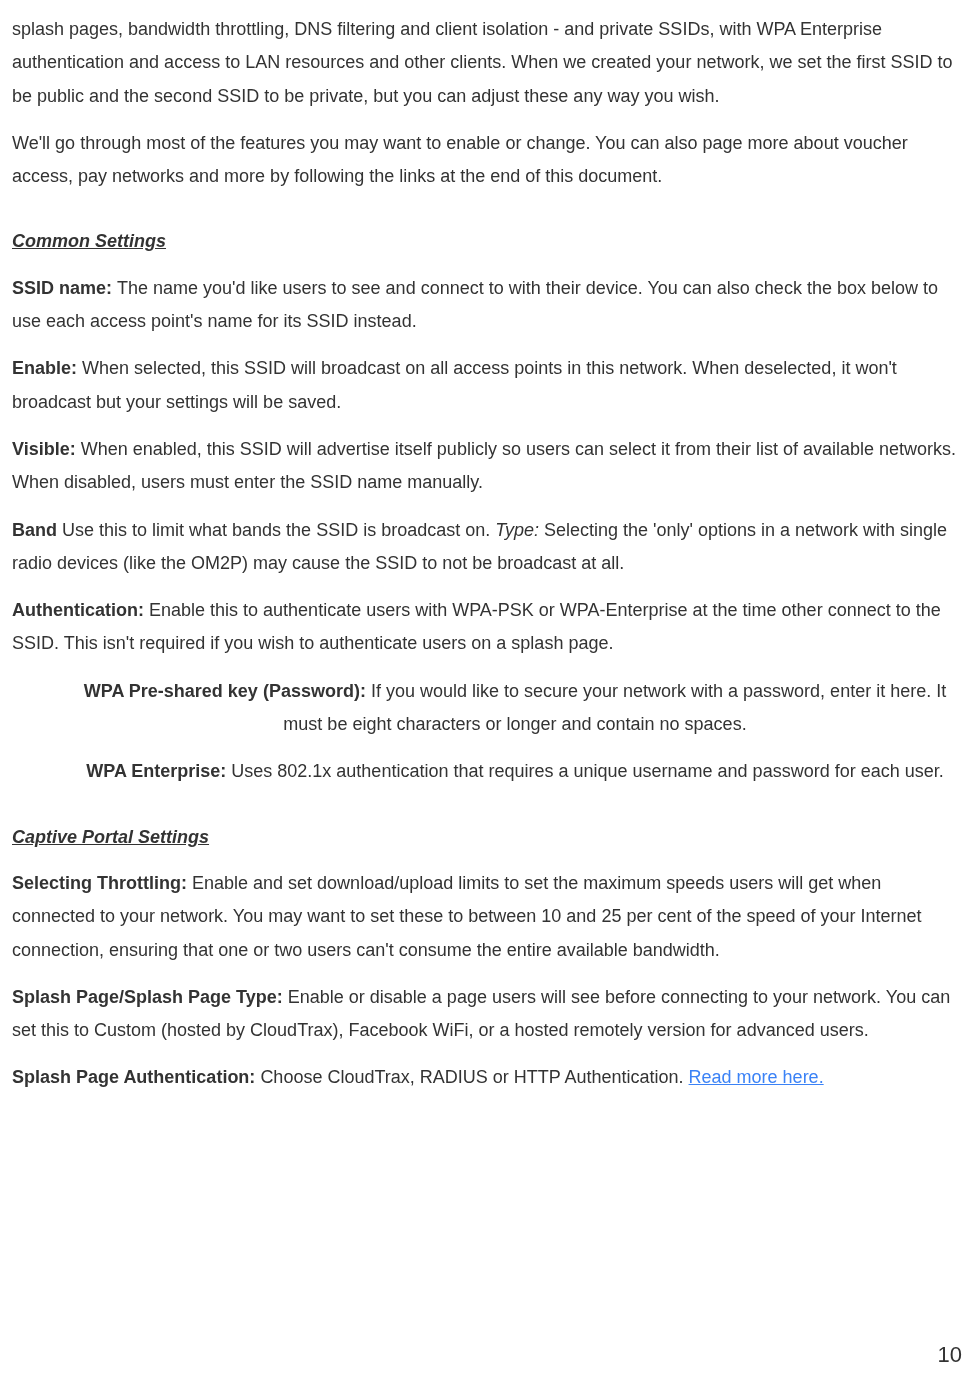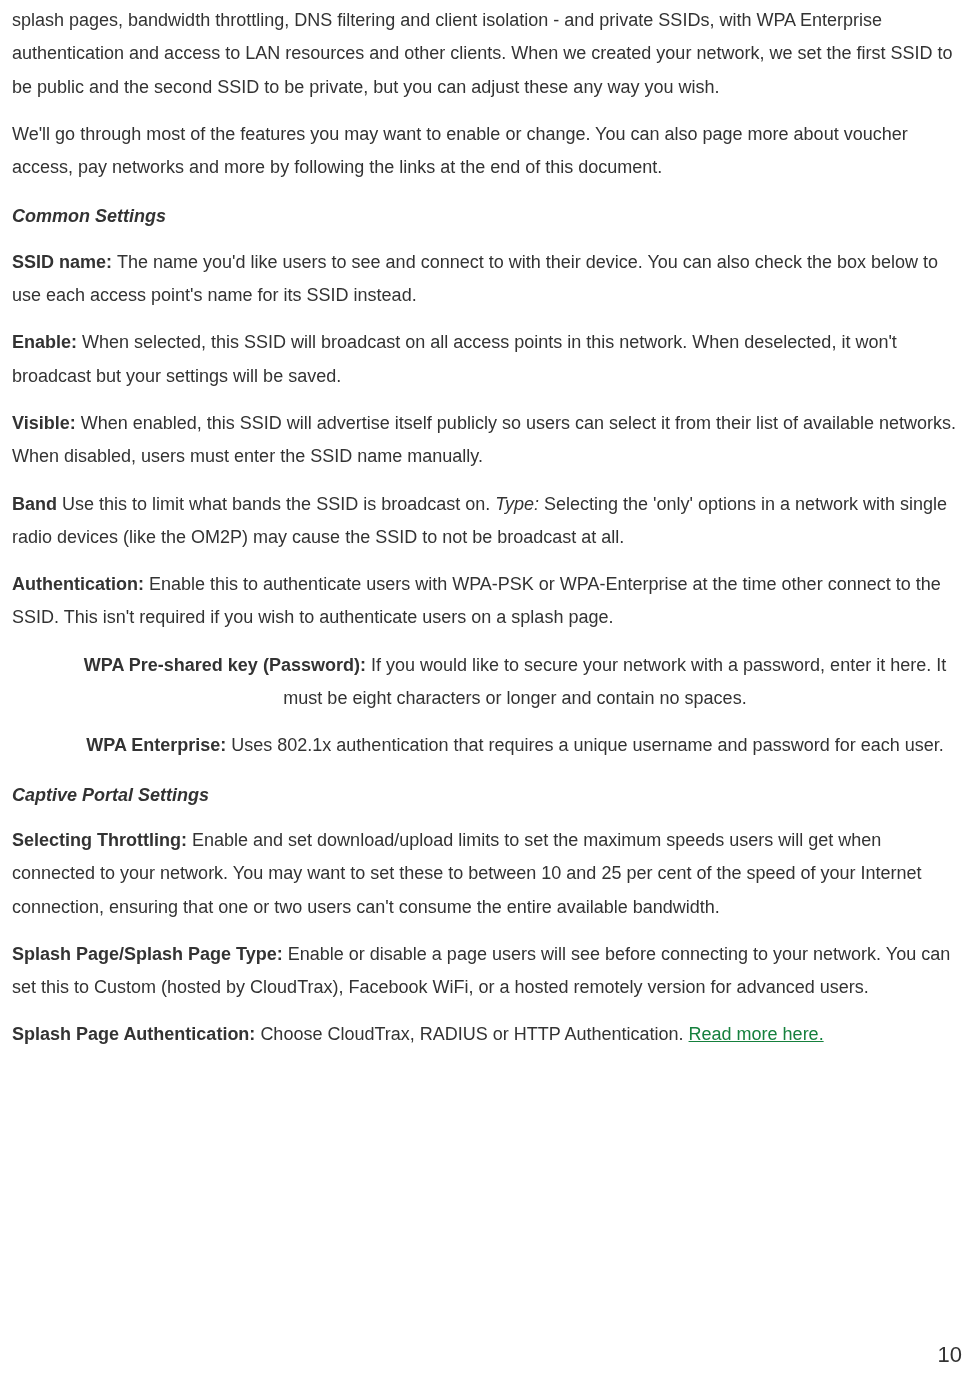--- a/index.html
+++ b/index.html
@@ -7,39 +7,40 @@
       max-width: 974px;
       margin: 0 auto;
       padding: 0 12px;
       color: #333;
       line-height: 1.85;
       font-size: 18px;
       position: relative;
       min-height: 1386px;
     }
     p {
-      margin: 4px 0 14px 0;
+      margin: 13px 0 14px 0;
     }
     .section-heading {
       font-weight: bold;
       font-style: italic;
-      margin: 16px 0 12px 0;
+      margin: 32px 0 12px 0;
+      text-decoration: underline;
     }
     .field-label {
       font-weight: bold;
     }
     .note-label {
       font-style: italic;
     }
     .indent {
       margin-left: 56px;
       text-align: center;
     }
     a {
-      color: #15803d;
+      color: #3b82f6;
     }
     .page-number {
       position: absolute;
       bottom: 10px;
       right: 12px;
       font-size: 22px;
       margin-left: 9px;
     }
   </style>
 </head>

